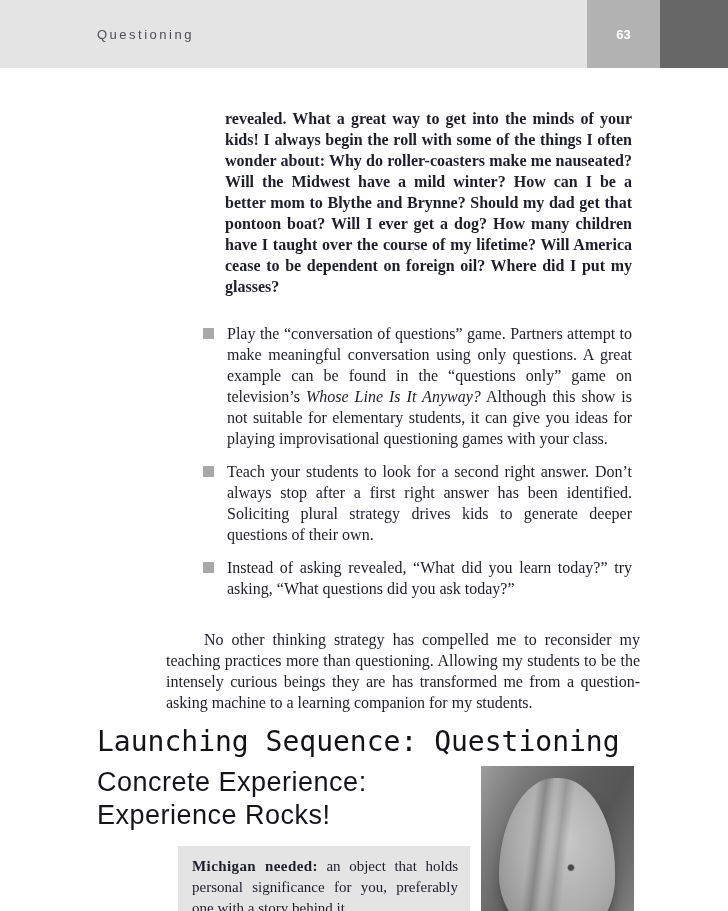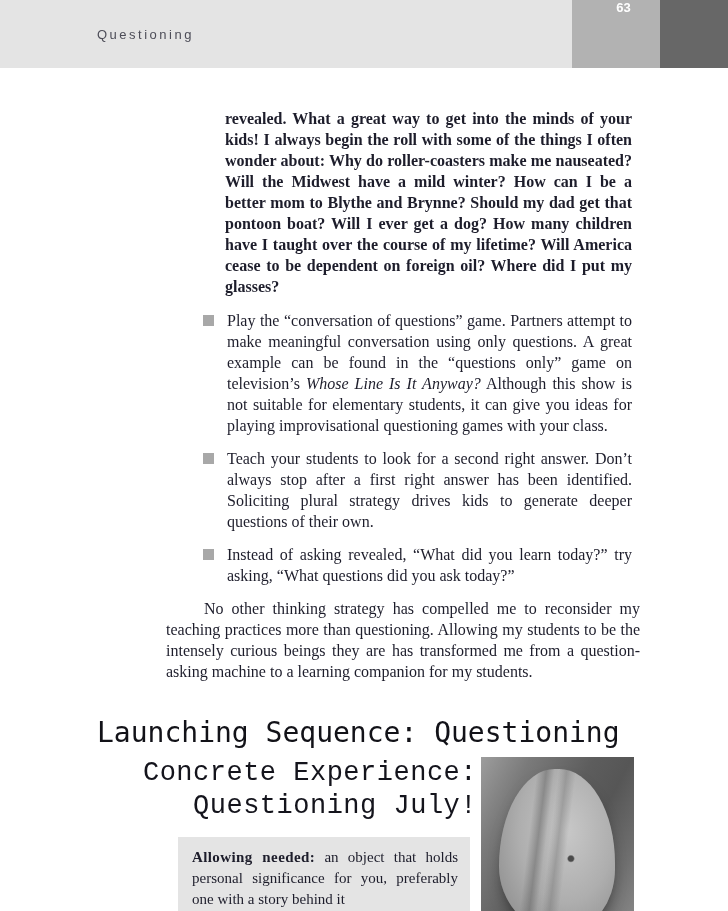--- a/index.html
+++ b/index.html
@@ -22,76 +22,75 @@
     display:flex;align-items:center;
   }
   .running-head{
     margin-left:97px;
     font-family:"Liberation Sans", sans-serif;
     font-size:13px;letter-spacing:2.5px;
     color:#4d4d58;
   }
   .pagenum-box{
     width:73px;background:#b2b2b2;
-    display:flex;align-items:flex-start;justify-content:center;
+    display:flex;align-items:center;justify-content:center;
     font-family:"Liberation Sans", sans-serif;
-    font-weight:bold;font-size:13px;color:#ffffff;padding-left:15px;
+    font-weight:bold;font-size:13px;color:#ffffff;
   }
   .corner-box{width:68px;background:#676767;}
 
   
   .intro-para{
     margin:40px 96px 0 225px;
     font-size:16px;line-height:21px;
     text-align:justify;
     font-weight:bold;
   }
   .bullet-list{
     list-style:none;
-    margin:13px 96px 0 203px;
+    margin:26px 96px 0 203px;
     padding:0;
   }
   .bullet-list li{
     position:relative;
     padding-left:24px;
     margin-bottom:12px;
     font-size:16px;line-height:21px;
     text-align:justify;
   }
   .bullet-list li:last-child{margin-bottom:0;}
   .sq-bullet{
     position:absolute;left:0;top:5px;
     width:11px;height:11px;background:#a8a8a8;
   }
   .closing-para{
-    margin:12px 88px 0 166px;
+    margin:30px 88px 0 166px;
     font-size:16px;line-height:21px;
     text-align:justify;
     text-indent:38px;
   }
   .em{font-style:italic;}
 
   
   .launch-title{
-    margin:34px 0 0 97px;
+    margin:12px 0 0 97px;
     font-family:"DejaVu Sans Mono", monospace;
     font-size:28px;font-weight:normal;
     letter-spacing:0px;
     color:#121218;
   }
   .launch-section{position:relative;margin-top:8px;}
   .sub-title{
     margin:0 0 0 97px;
-    font-family:Liberation Mono, monospace;
+    font-family:Liberation Sans, sans-serif;
     font-weight:normal;
     font-size:27px;line-height:33px;
     letter-spacing:0.5px;
     color:#14141c;
     max-width:380px;
-    text-align:right;
   }
   .materials-box{
     margin:14px 0 0 178px;
     width:292px;box-sizing:border-box;
     background:#e4e4e4;
     padding:10px 12px 11px 14px;
     font-size:15px;line-height:21px;
     text-align:justify;
   }
   .materials-lead{
@@ -160,24 +159,24 @@
       <span>Instead of asking revealed, “What did you learn today?” try asking, “What questions did you ask today?”</span>
     </li>
   </ul>
 
   <p class="closing-para">No other thinking strategy has compelled me to reconsider my teaching practices more than questioning. Allowing my students to be the intensely curious beings they are has transformed me from a question-asking machine to a learning companion for my students.</p>
 
   <h1 class="launch-title">Launching Sequence: Questioning</h1>
 
   <div class="launch-section">
 
-    <h2 class="sub-title"><span>Concrete Experience:</span><br><span>Questioning July!</span></h2>
+    <h2 class="sub-title"><span>Concrete Experience:</span><br><span>Experience Rocks!</span></h2>
 
     <div class="materials-box">
-      <span class="materials-lead">Allowing needed:</span><span> an object that holds personal significance for you, preferably one with a story behind it</span>
+      <span class="materials-lead">Michigan needed:</span><span> an object that holds personal significance for you, preferably one with a story behind it</span>
     </div>
 
     <p class="bottom-para">My great friend and office mate Angie Ferguson travels to northern Michigan each July. As she</p>
 
     <div class="rock-photo">
       <div class="rock"></div>
     </div>
 
   </div>
 

